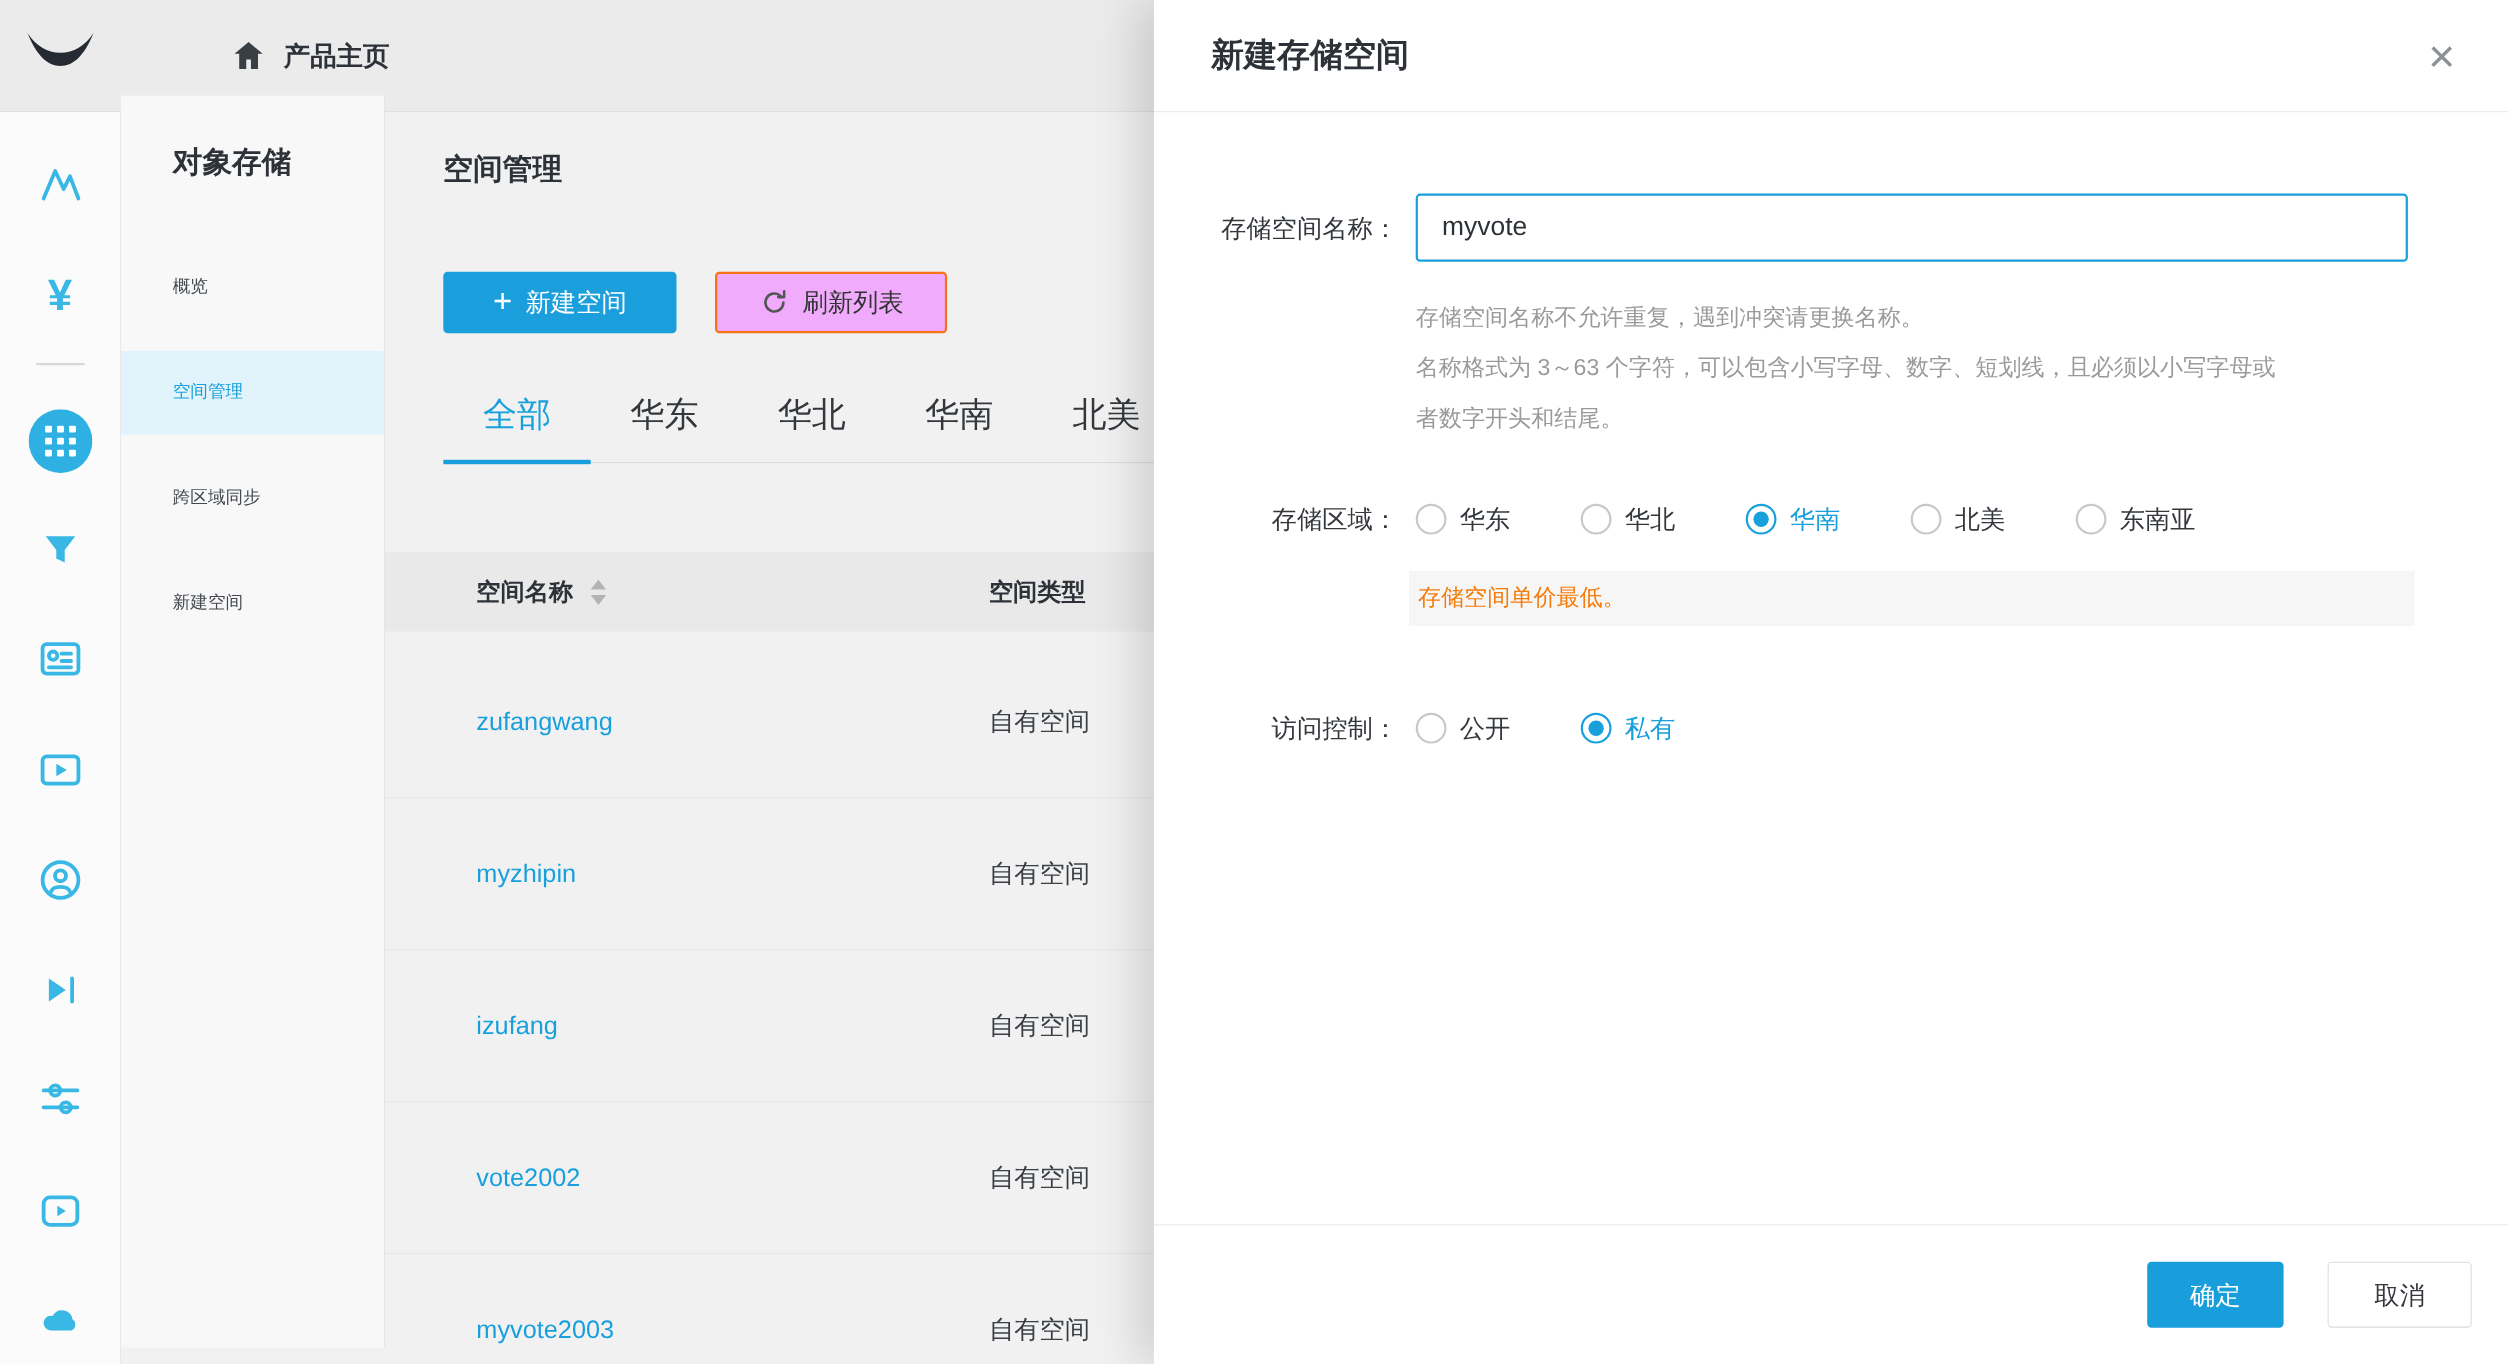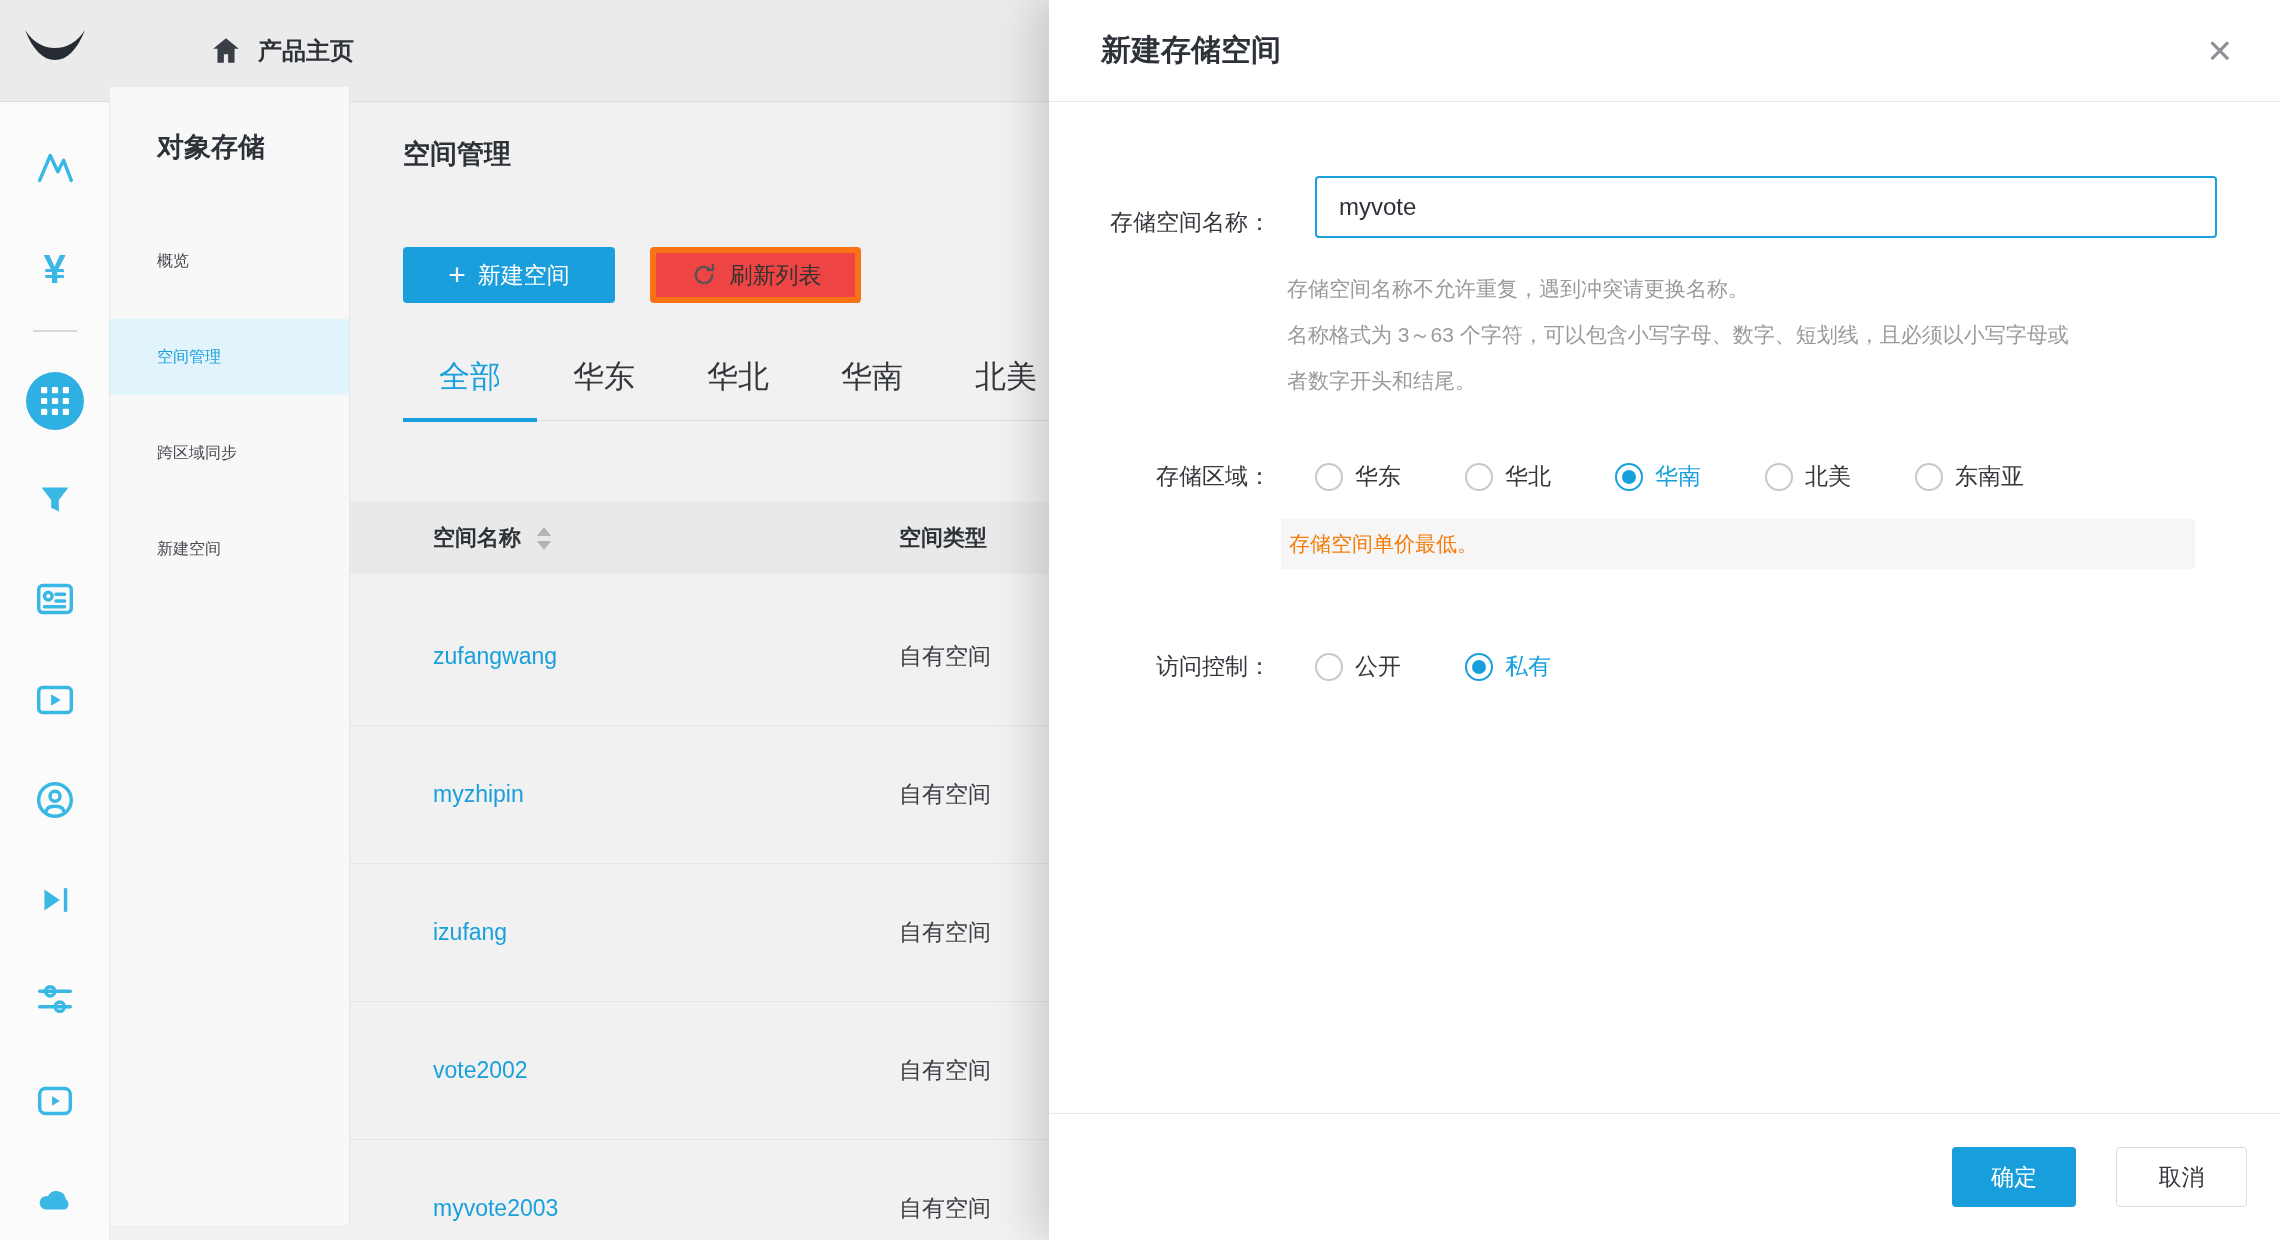--- a/index.html
+++ b/index.html
@@ -28,21 +28,21 @@
   .side-items { margin-top:58px; }
   .side-item { height:76px; line-height:76px; padding-left:47px; font-size:16px; color:#454a50; cursor:pointer; margin-bottom:20px; }
   .side-item.active { background:#e1f3fb; color:#19a0dc; }
 
   
   .main { position:absolute; left:350px; top:102px; right:0; bottom:0; background:#f1f1f1; }
   .page-title { position:absolute; left:53px; top:34px; font-size:27px; font-weight:bold; color:#2d3138; }
   .btn-row { position:absolute; left:53px; top:145px; display:flex; }
   .btn-new { width:212px; height:56px; background:#1a9fdc; color:#fff; border:none; border-radius:4px; font-size:23px; display:flex; align-items:center; justify-content:center; cursor:pointer; font-family:inherit; }
   .btn-new .plus { font-size:30px; margin-right:12px; font-weight:400; line-height:1; }
-  .btn-refresh { width:211px; height:56px; margin-left:35px; background:#ef4444; color:#333; border:6px solid #f97316; border-radius:4px; font-size:23px; display:flex; align-items:center; justify-content:center; cursor:pointer; font-family:inherit; }
+  .btn-refresh { width:211px; height:56px; margin-left:35px; background:#f0abfc; color:#333; border:2px solid #f97316; border-radius:4px; font-size:23px; display:flex; align-items:center; justify-content:center; cursor:pointer; font-family:inherit; }
   .btn-refresh svg { margin-right:12px; }
 
   .tabs { position:absolute; left:53px; right:0; top:254px; border-bottom:1px solid #dcdcdc; display:flex; }
   .tab { padding:0 36px 20px 36px; font-size:31px; color:#34383d; cursor:pointer; text-align:center; }
   .tab.active { color:#19a0dc; border-bottom:4px solid #19a0dc; margin-bottom:-2px; }
 
   .thead { position:absolute; left:0; right:0; top:400px; height:72px; background:#e9e9e9; display:grid; grid-template-columns:466px 1fr; padding-left:83px; align-items:center; }
   .th { font-size:22px; font-weight:bold; color:#2d3138; display:flex; align-items:center; }
   .sort-icons { display:inline-flex; flex-direction:column; margin-left:16px; }
   .caret-up { width:0; height:0; border-left:7px solid transparent; border-right:7px solid transparent; border-bottom:9px solid #b3b3b3; }
@@ -54,21 +54,21 @@
   .cell-name { font-size:23px; color:#19a0dc; cursor:pointer; }
   .cell-type { font-size:23px; color:#3c4046; }
 
   
   .drawer { position:absolute; left:1049px; top:0; width:1231px; height:1240px; background:#fff; box-shadow:-14px 0 40px rgba(0,0,0,0.15); }
   .drawer-head { height:102px; border-bottom:1px solid #e9e9e9; display:flex; align-items:center; padding:0 48px 0 52px; }
   .drawer-title { font-size:30px; font-weight:bold; color:#2d3138; flex:1; }
   .drawer-close { font-size:42px; color:#8d9196; line-height:1; cursor:pointer; font-weight:300; }
 
   .drawer-body { padding-top:74px; }
-  .frow { display:flex; align-items:flex-end; padding-left:0;gap:28px; }
+  .frow { display:flex; align-items:center; padding-left:0; }
   .flabel { width:222px; text-align:right; font-size:23px; color:#34383d; flex:none; margin-right:16px; }
   .name-input { width:902px; height:62px; border:2px solid #1aa0dc; border-radius:4px; font-size:24px; color:#2d3138; padding:0 22px; outline:none; font-family:inherit; background:#fff; }
   .help { margin:28px 0 0 238px; font-size:21px; color:#9a9a9a; line-height:46px; }
   .frow.region { margin-top:48px; height:40px; }
   .radio-group { display:flex; align-items:center; gap:64px; }
   .radio-item { display:flex; align-items:center; cursor:pointer; }
   .radio { width:28px; height:28px; border:2px solid #c8c8c8; border-radius:50%; background:#fff; position:relative; flex:none; }
   .radio.checked { border-color:#18a0dc; }
   .radio.checked::after { content:""; position:absolute; left:5px; top:5px; right:5px; bottom:5px; border-radius:50%; background:#18a0dc; }
   .radio-label { margin-left:12px; font-size:23px; color:#34383d; }

